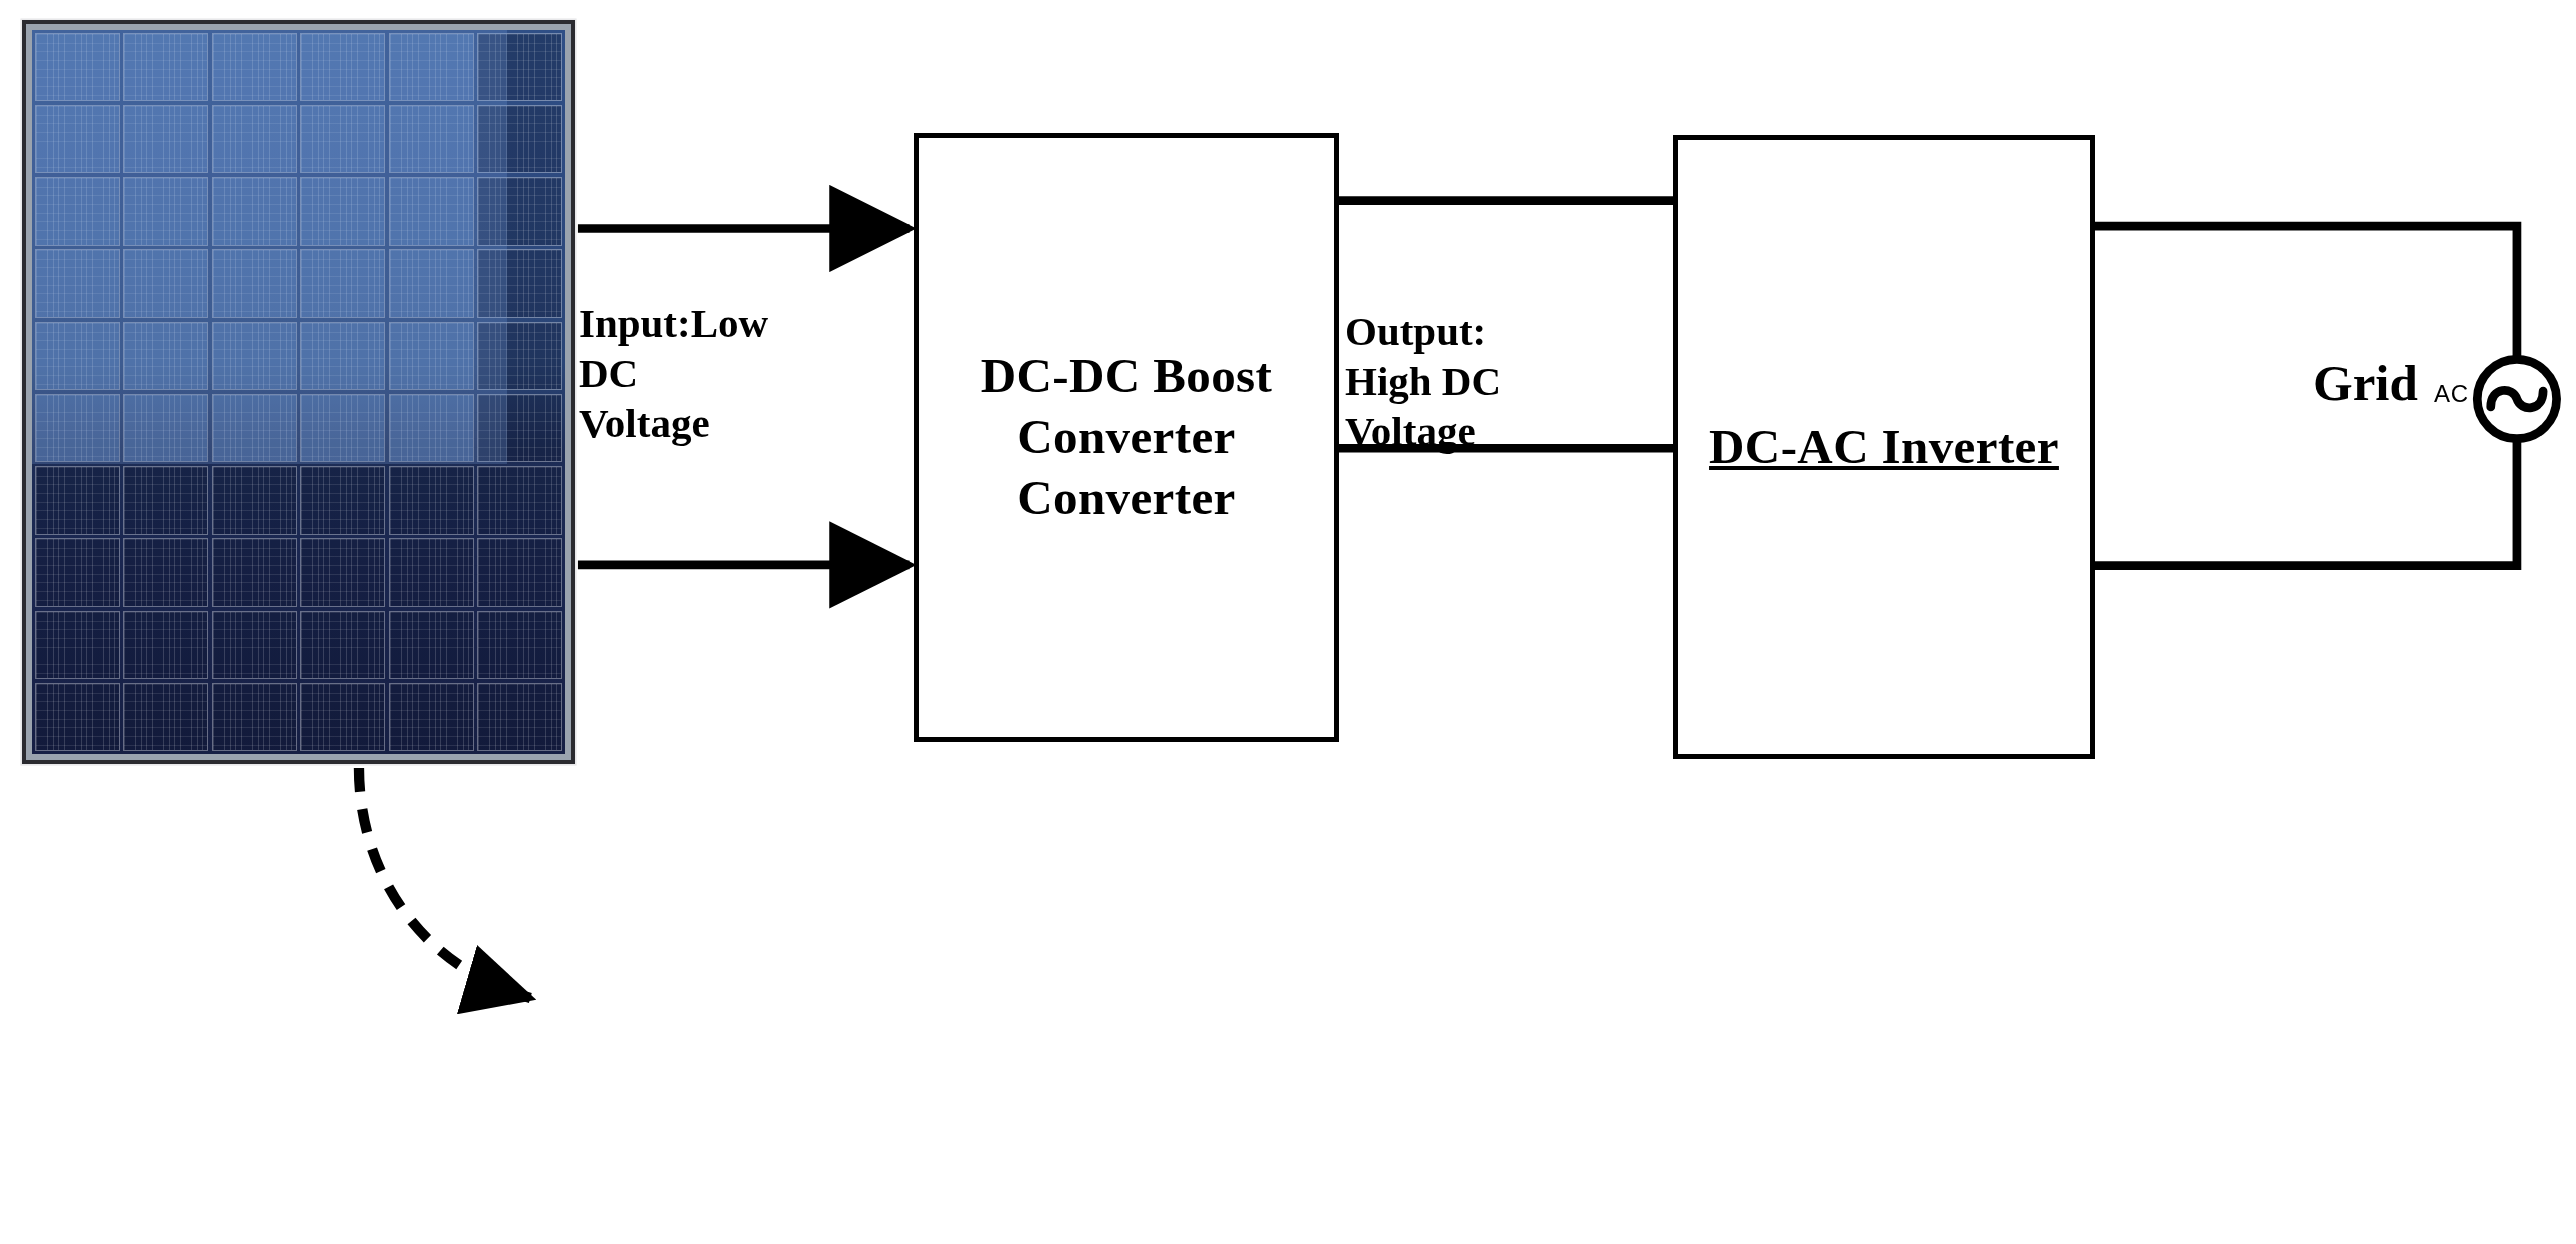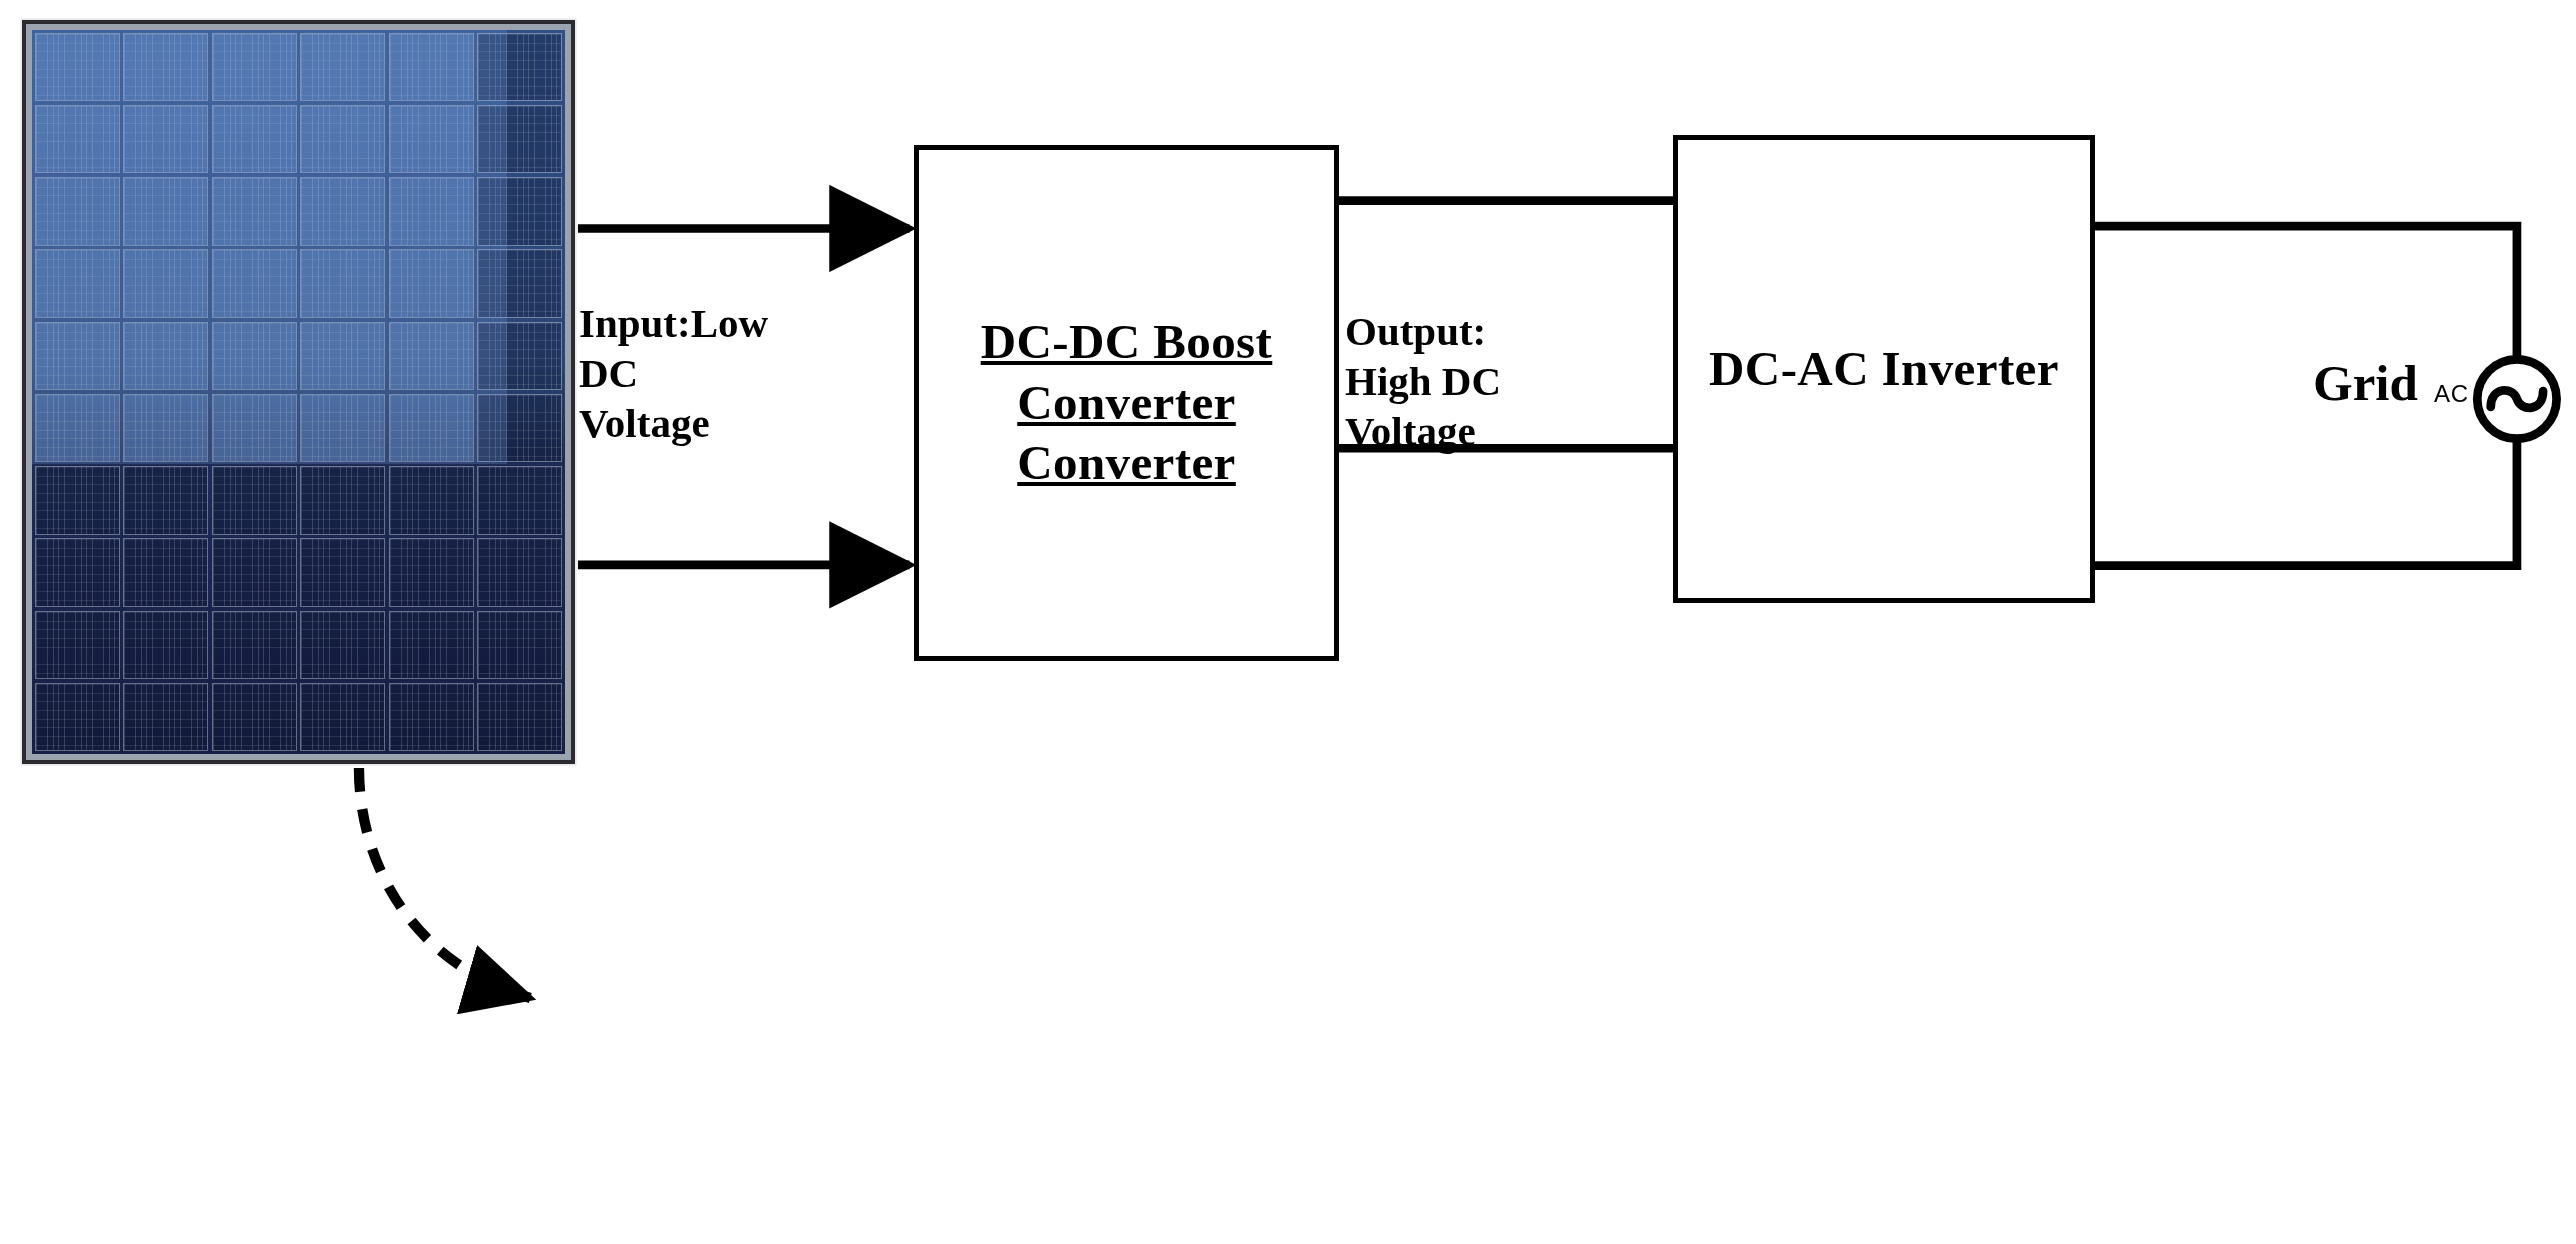--- a/index.html
+++ b/index.html
@@ -68,23 +68,23 @@
     box-sizing:border-box;
     display:flex;align-items:center;justify-content:center;
   }
   .blockbox .lines{
     text-align:center;
     font-weight:bold;
     line-height:1.24;
     color:#000;
     letter-spacing:0.4px;
   }
-  #box-boost{left:914px;top:145px;width:425px;height:516px;text-decoration:underline;}
+  #box-boost{left:914px;top:133px;width:425px;height:609px;}
   #box-boost .lines{font-size:49px;}
-  #box-inverter{left:1673px;top:135px;width:422px;height:468px;}
+  #box-inverter{left:1673px;top:135px;width:422px;height:624px;text-decoration:underline;}
   #box-inverter .lines{font-size:49px;}
 
   
   .lbl{
     position:absolute;
     font-weight:bold;
     color:#000000;
     line-height:1.22;
     white-space:pre-line;
   }

